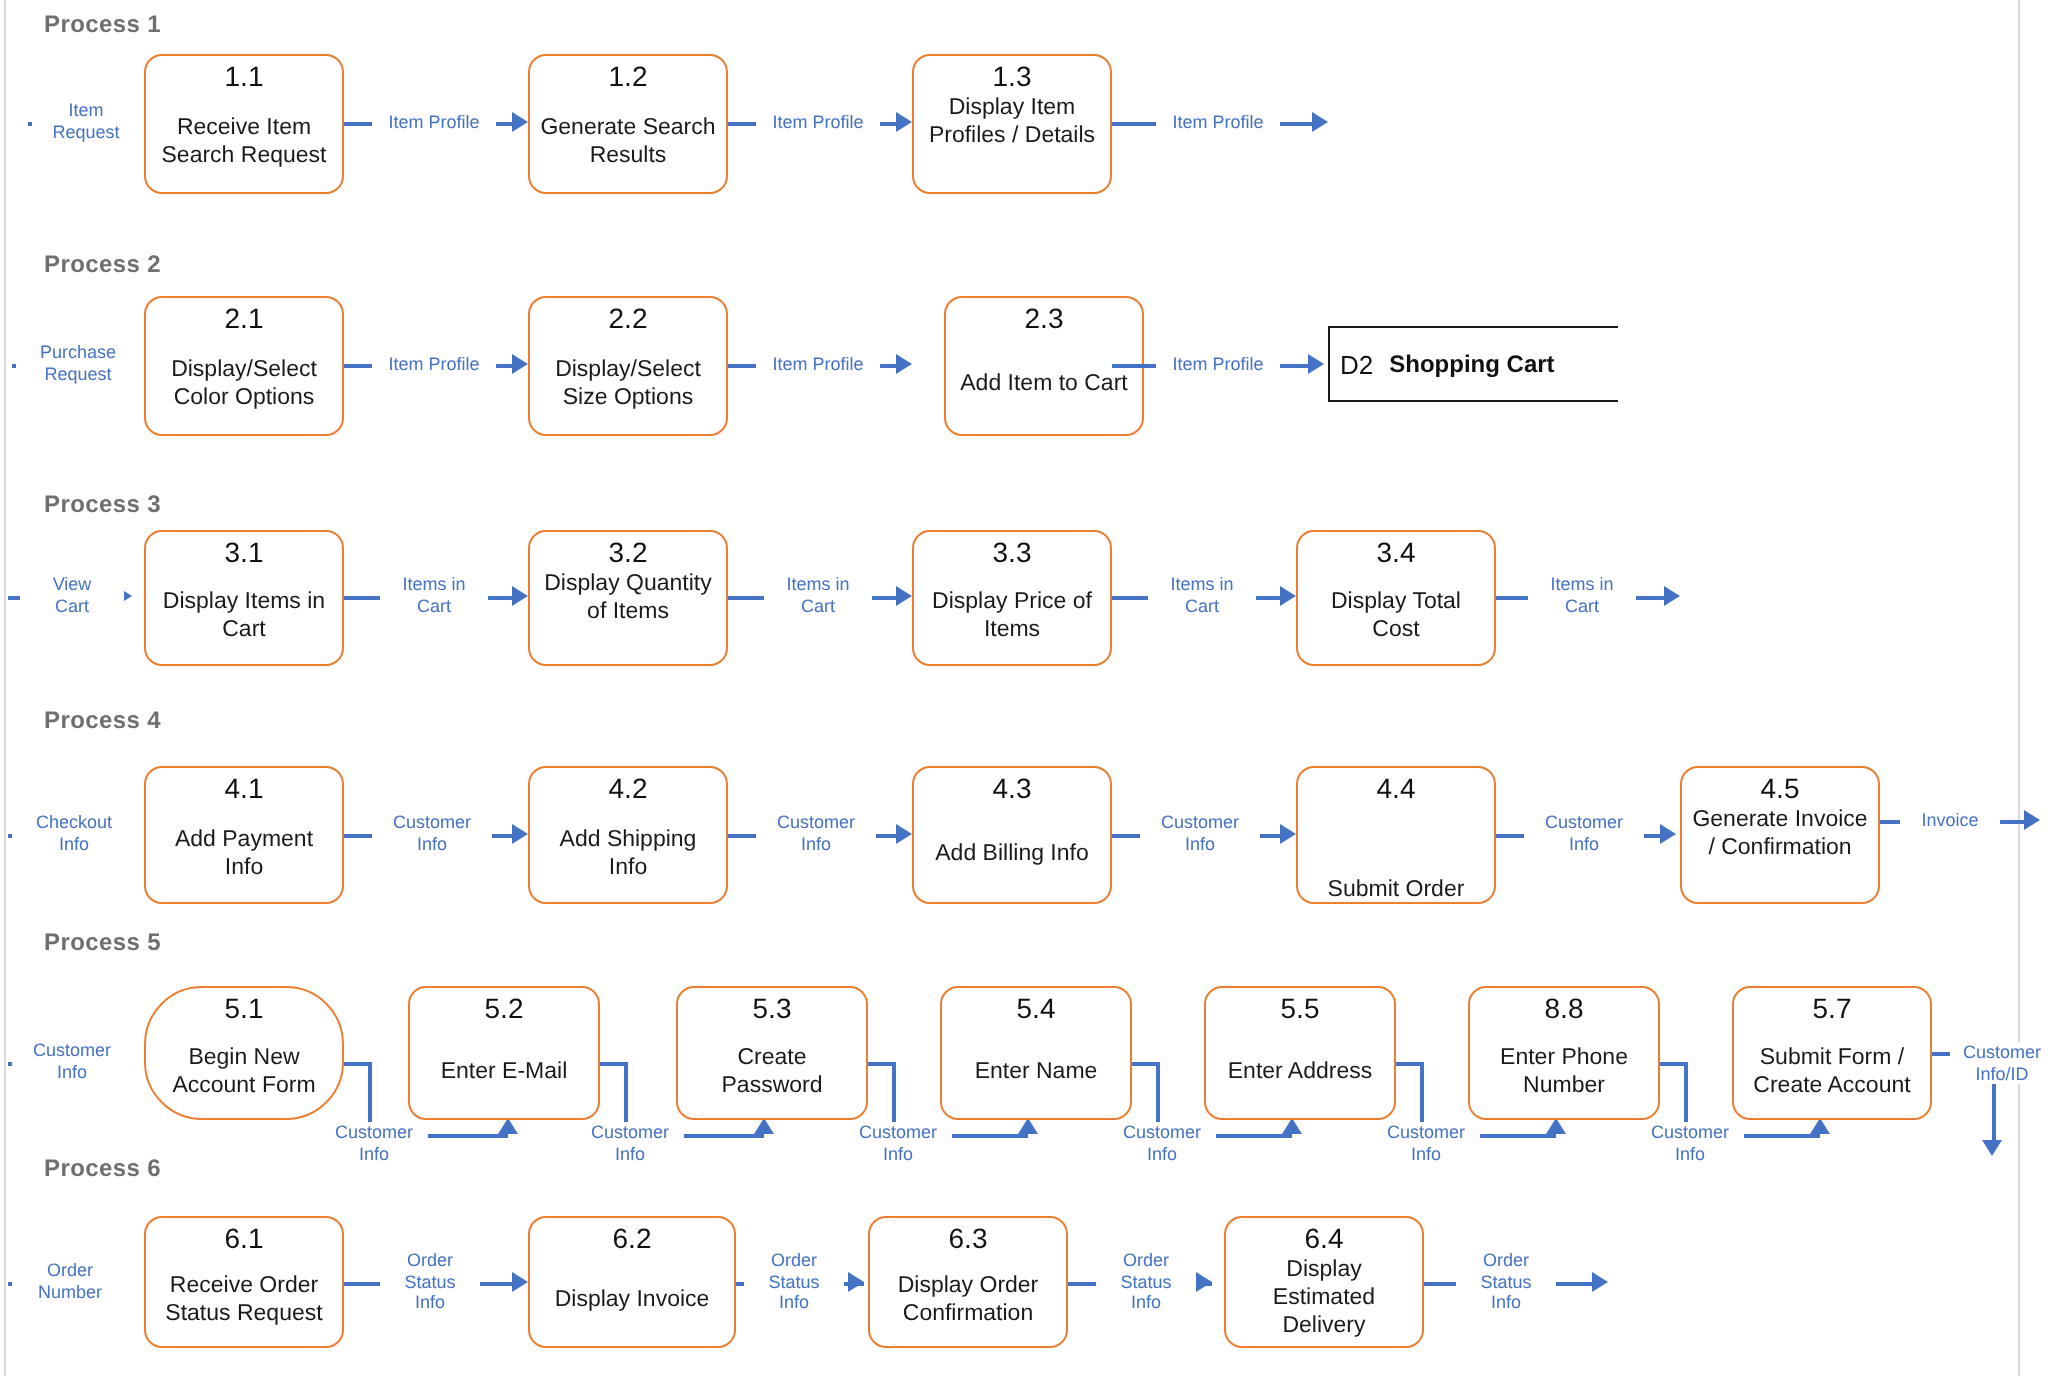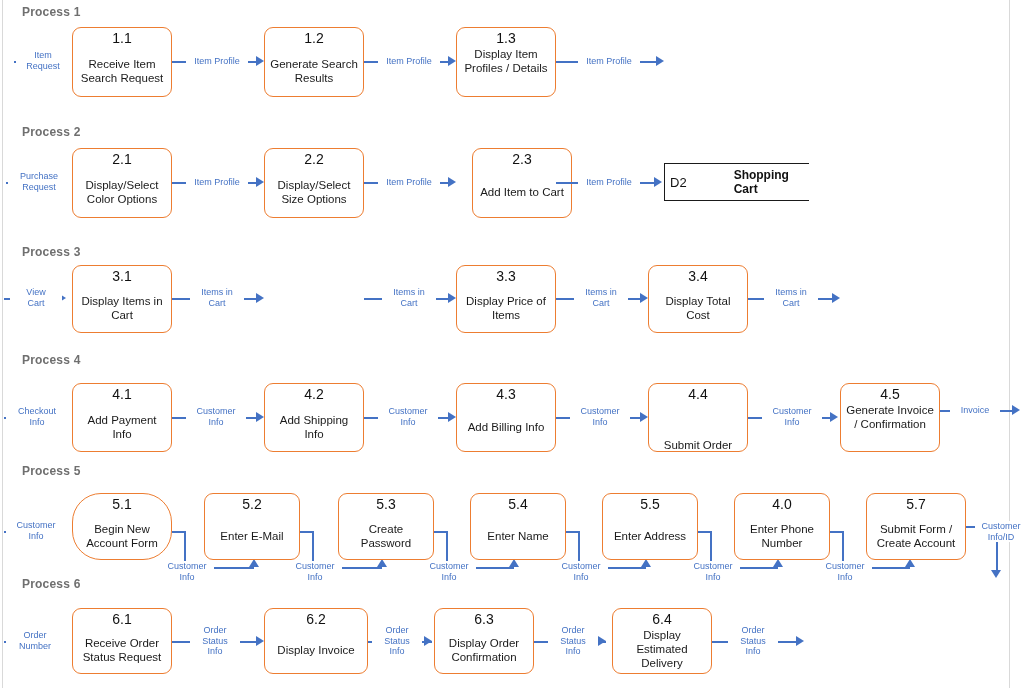--- a/index.html
+++ b/index.html
@@ -37,21 +37,21 @@
     width:100%;padding:0 4px;box-sizing:border-box;
     display:flex;align-items:center;justify-content:center;flex:1;
   }
   .proc.tall .ptitle{align-items:flex-start;padding-top:1px;}
 
   
   .store{
     position:absolute;box-sizing:border-box;background:#fff;
     border-top:1.6px solid #1a1a1a;border-bottom:1.6px solid #1a1a1a;
     border-left:1.6px solid #1a1a1a;border-right:none;
-    display:flex;align-items:center;color:#111;gap:39px;
+    display:flex;align-items:center;color:#111;
   }
   .store .sid{font-size:13px;padding:0 8px 0 5px;}
   .store .sname{font-size:12px;font-weight:bold;}
 
   
   .line{position:absolute;background:#4472C4;}
   .line.h{height:1.6px;}
   .line.v{width:1.6px;}
   .arrow{position:absolute;width:0;height:0;}
   .arrow.right{border-left:8px solid #4472C4;border-top:5px solid transparent;border-bottom:5px solid transparent;}
@@ -164,20 +164,26 @@
     <div class="pid">3.1</div>
     <div class="ptitle">Display Items
 in Cart</div>
   </div>
 
   <div class="line h" style="left:172px;top:298px;width:84px;"></div>
   <div class="arrow right" style="left:256px;top:293px;"></div>
   <div class="flabel" style="left:190px;top:287px;width:52px;">Items in
 Cart</div>
 
+  <div class="proc tall" style="left:264px;top:265px;width:100px;height:68px;">
+    <div class="pid">3.2</div>
+    <div class="ptitle">Display
+Quantity of
+Items</div>
+  </div>
 
   <div class="line h" style="left:364px;top:298px;width:84px;"></div>
   <div class="arrow right" style="left:448px;top:293px;"></div>
   <div class="flabel" style="left:382px;top:287px;width:52px;">Items in
 Cart</div>
 
   <div class="proc" style="left:456px;top:265px;width:100px;height:68px;">
     <div class="pid">3.3</div>
     <div class="ptitle">Display Price of
 Items</div>
@@ -318,21 +324,21 @@
   </div>
 
   <div class="line h" style="left:698px;top:531px;width:14px;"></div>
   <div class="line v" style="left:710px;top:531px;height:37px;"></div>
   <div class="line h" style="left:710px;top:567px;width:68px;"></div>
   <div class="arrow up" style="left:773px;top:559px;"></div>
   <div class="flabel" style="left:686px;top:561px;width:52px;">Customer
 Info</div>
 
   <div class="proc" style="left:734px;top:493px;width:96px;height:67px;">
-    <div class="pid">4.0</div>
+    <div class="pid">8.8</div>
     <div class="ptitle">Enter Phone
 Number</div>
   </div>
 
   <div class="line h" style="left:830px;top:531px;width:14px;"></div>
   <div class="line v" style="left:842px;top:531px;height:37px;"></div>
   <div class="line h" style="left:842px;top:567px;width:68px;"></div>
   <div class="arrow up" style="left:905px;top:559px;"></div>
   <div class="flabel" style="left:818px;top:561px;width:52px;">Customer
 Info</div>

